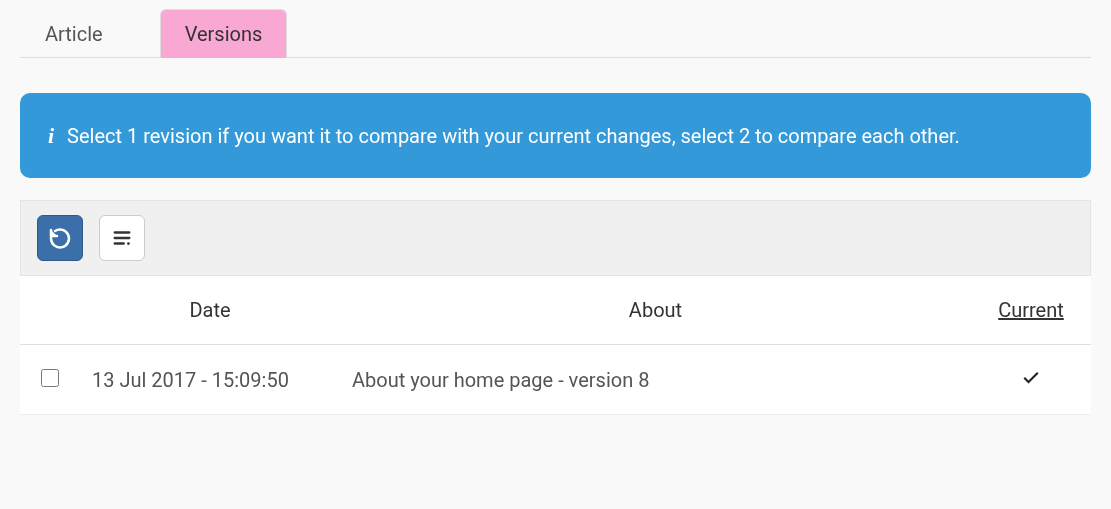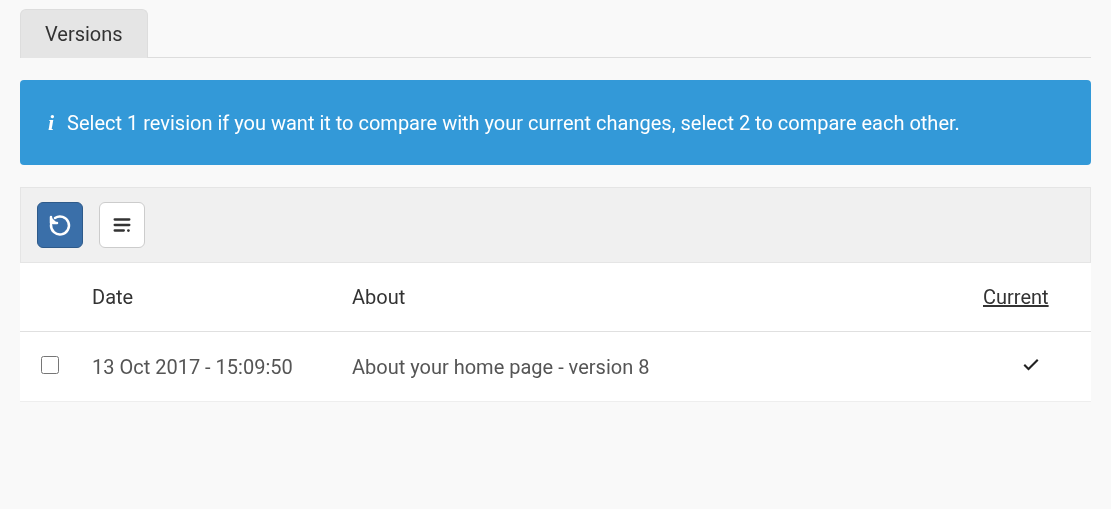--- a/index.html
+++ b/index.html
@@ -24,33 +24,34 @@
       font-size: 20px;
       color: #555;
       cursor: pointer;
       border: 1px solid transparent;
       border-bottom: none;
       position: relative;
       top: 1px;
       background: transparent;
     }
     .tab.active {
-      background: #e5e5e5;
+      background: #f9a8d4;
       border-color: #ddd;
       border-radius: 6px 6px 0 0;
       color: #333;
+      margin-left: 32px;
     }
     .info-banner {
       background: #3399d8;
       color: #fff;
       font-size: 20px;
       padding: 26px 28px;
-      margin-top: 22px;
+      margin-top: 35px;
       line-height: 1.5;
-      border-radius: 4px;
+      border-radius: 10px;
     }
     .info-banner .info-icon {
       font-style: italic;
       font-family: Georgia, serif;
       font-weight: bold;
       font-size: 22px;
       margin-right: 8px;
       display: inline-block;
     }
     .toolbar {
@@ -81,21 +82,21 @@
       color: #333;
     }
     .toolbar-btn svg { display: block; }
     table.revisions {
       width: 100%;
       border-collapse: collapse;
       margin-top: 0;
       background: #fff;
     }
     table.revisions th {
-      text-align: left;
+      text-align: center;
       font-weight: 400;
       font-size: 20px;
       color: #333;
       padding: 22px 12px;
       border-bottom: 1px solid #e0e0e0;
     }
     table.revisions td {
       font-size: 20px;
       padding: 22px 12px;
       border-bottom: 1px solid #eee;
@@ -112,20 +113,21 @@
       cursor: pointer;
       accent-color: #555;
     }
     .check-icon svg { display: inline-block; }
   </style>
 </head>
 <body>
 
 <div class="container">
   <div class="tabs">
+    <div class="tab">Article</div>
     <div class="tab active">Versions</div>
   </div>
 
   <div class="info-banner">
     <span class="info-icon">i</span>
     <span>Select 1 revision if you want it to compare with your current changes, select 2 to compare each other.</span>
   </div>
 
   <div class="toolbar">
     <div class="toolbar-btn primary" title="Revert">
@@ -155,21 +157,21 @@
         <th class="col-date">Date</th>
         <th>About</th>
         <th class="col-current">Current</th>
       </tr>
     </thead>
     <tbody>
       <tr>
         <td class="col-check">
           <input type="checkbox" class="row-check" style="">
         </td>
-        <td class="col-date">13 Oct 2017 - 15:09:50</td>
+        <td class="col-date">13 Jul 2017 - 15:09:50</td>
         <td>About your home page - version 8</td>
         <td class="col-current">
           <span class="check-icon">
             <svg width="20" height="20" viewBox="0 0 24 24" fill="#222">
               <path d="M9 16.2l-4.2-4.2-1.8 1.8L9 19.8 21 7.8l-1.8-1.8z"></path>
             </svg>
           </span>
         </td>
       </tr>
     </tbody>

